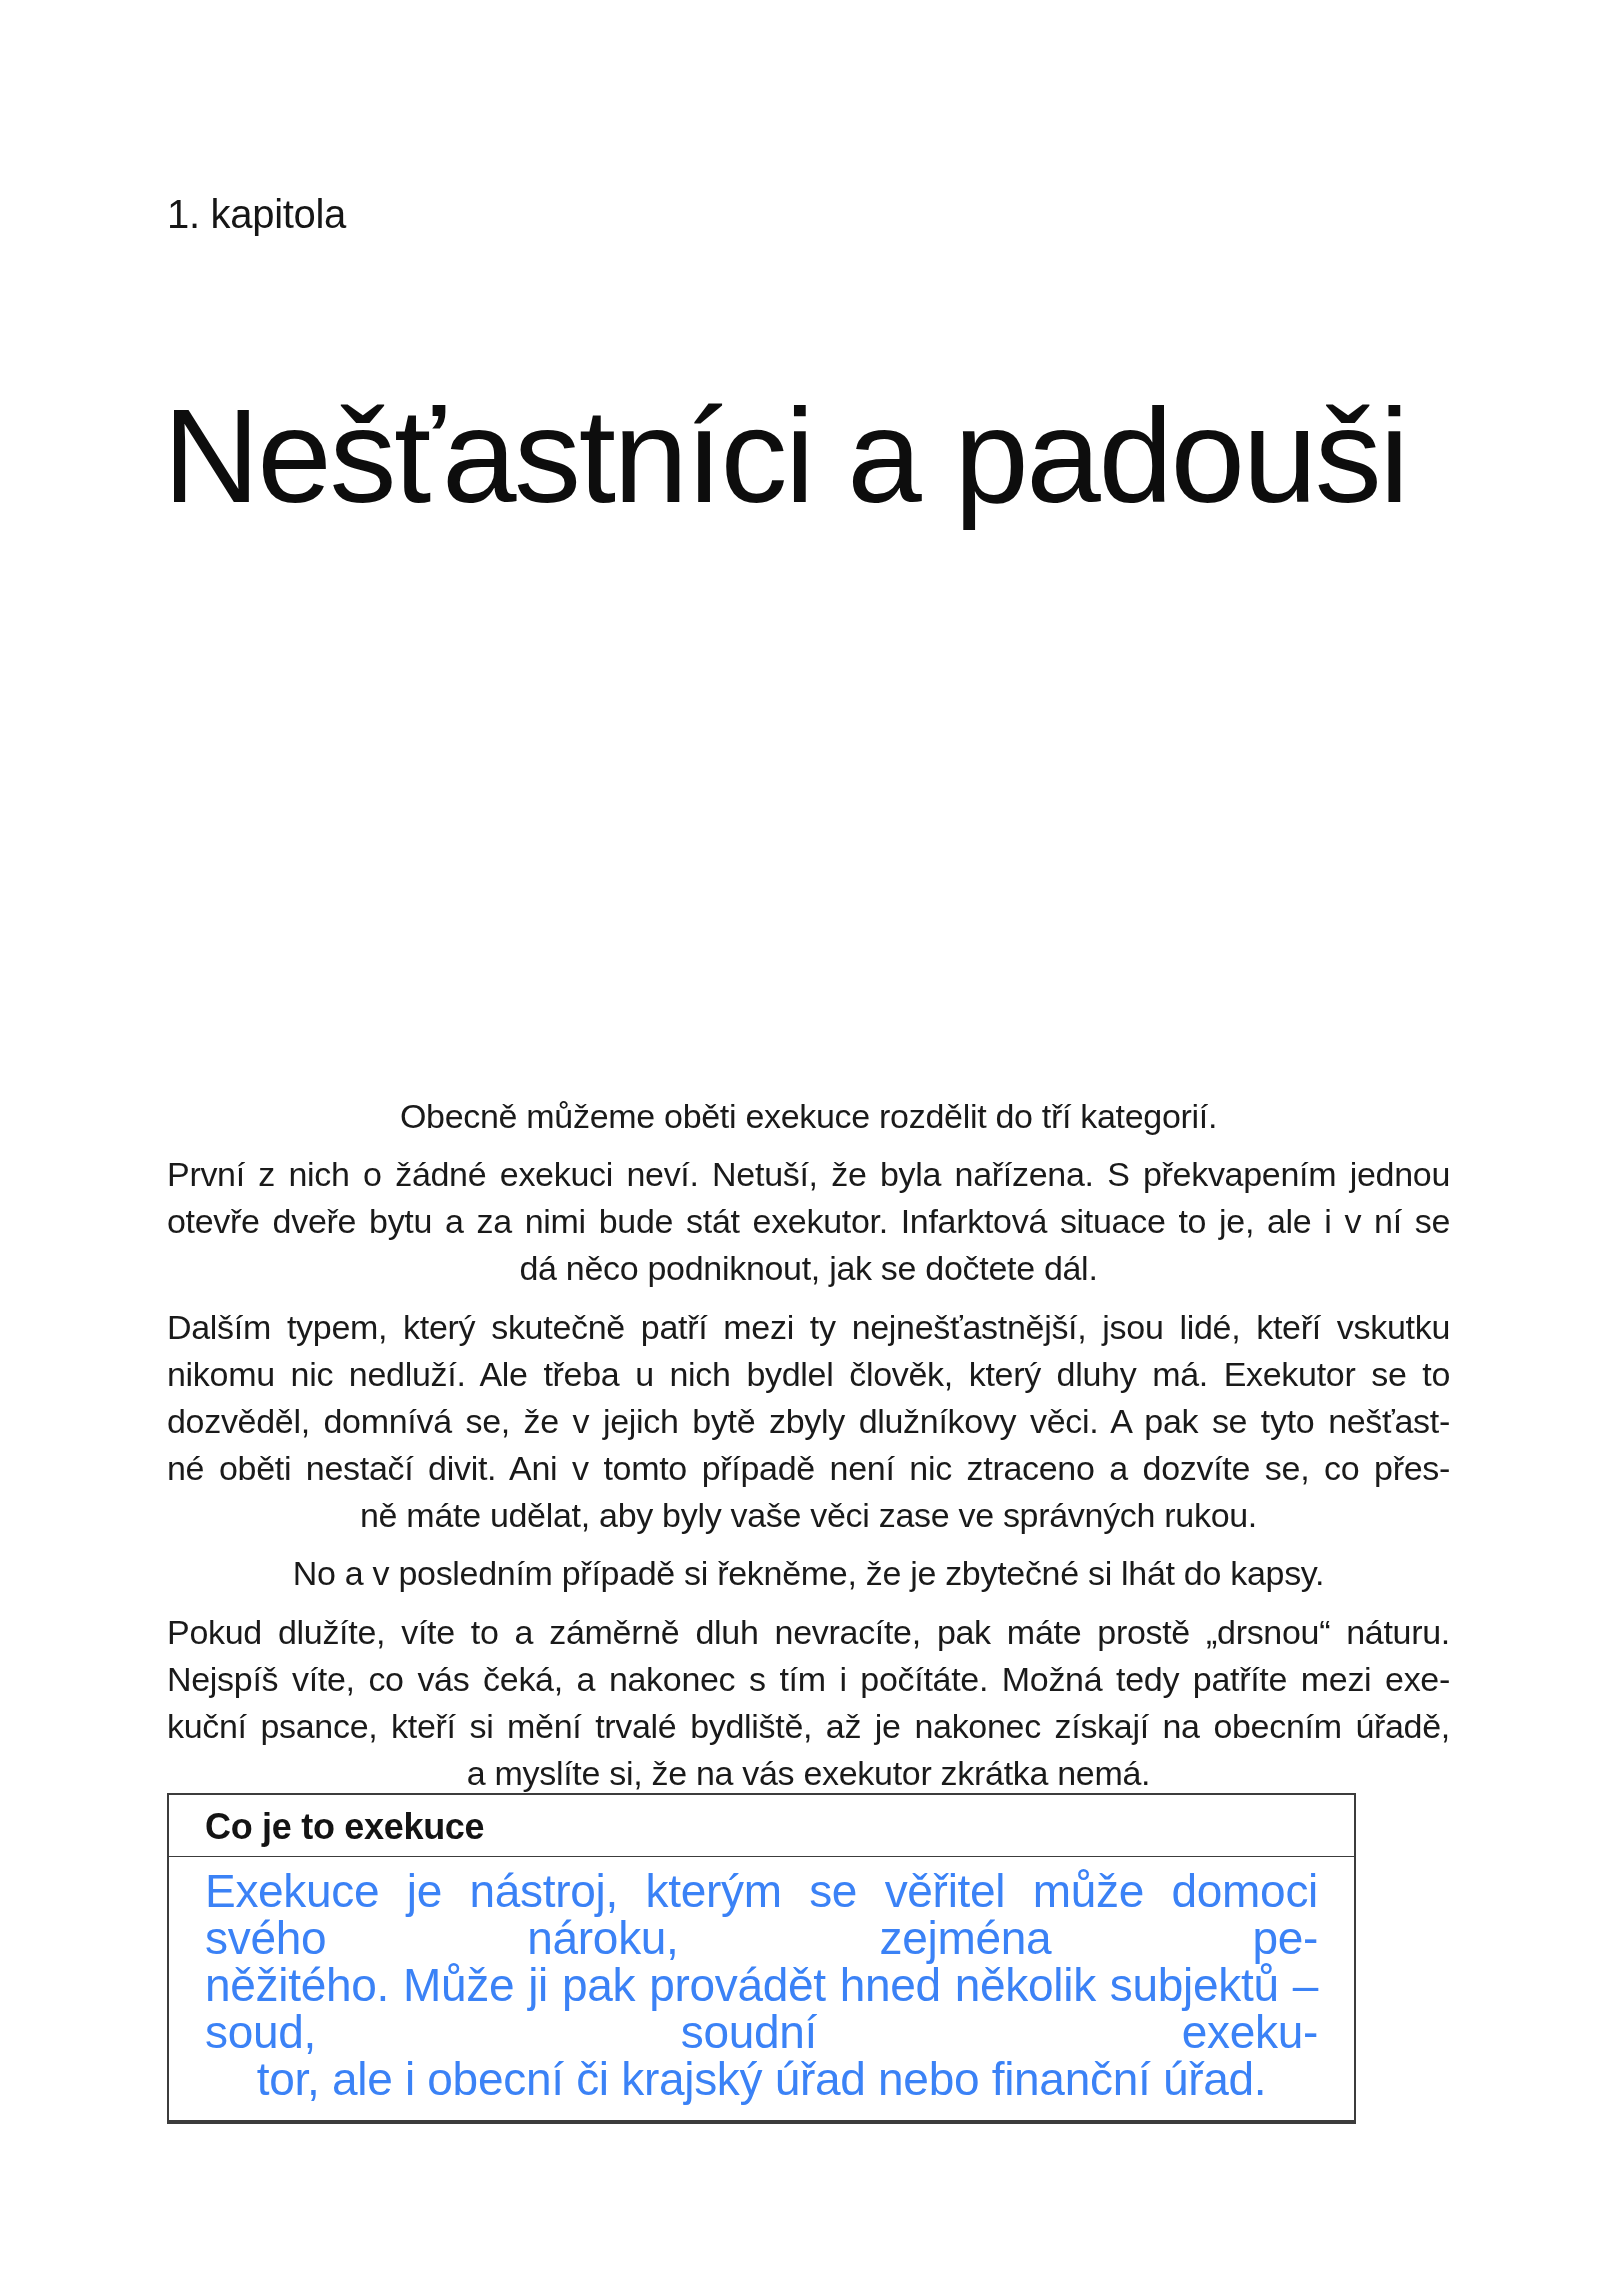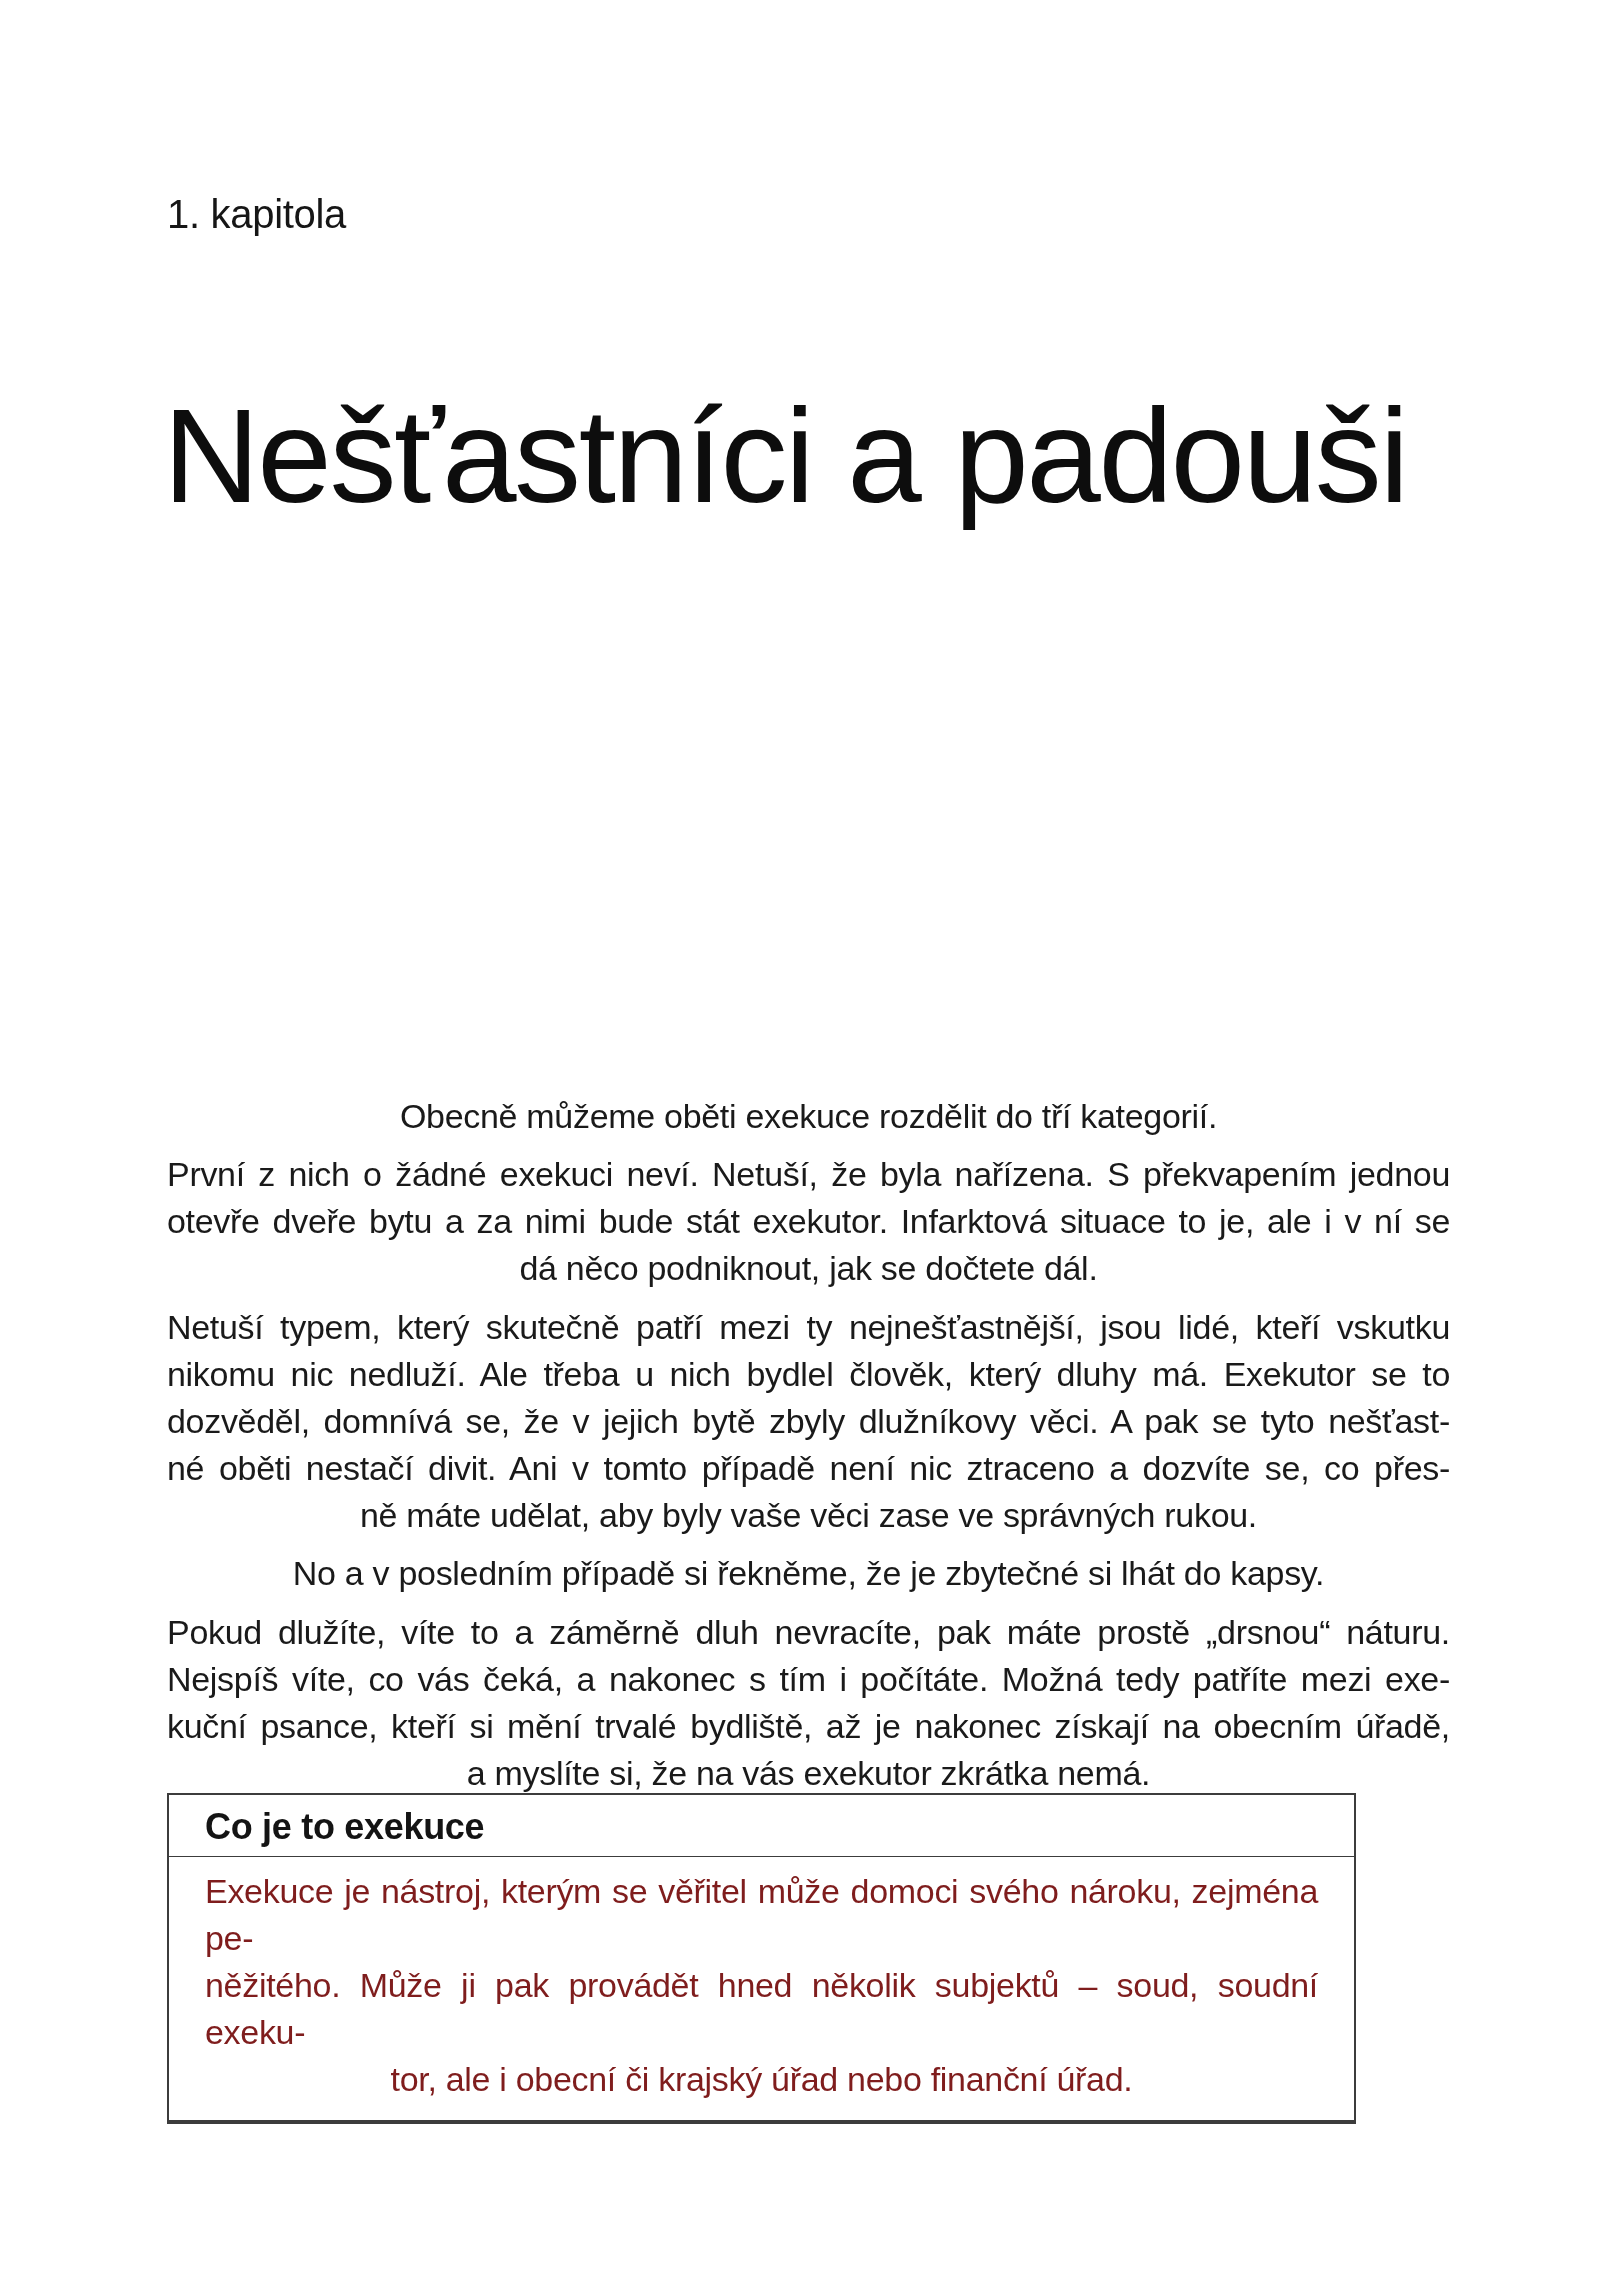--- a/index.html
+++ b/index.html
@@ -82,24 +82,24 @@
   .infobox-header {
     padding: 11.4px 36px 7.6px 36px;
     border-bottom: 1.9px solid #3c3c3c;
     font-size: 36px;
     font-weight: 700;
     letter-spacing: -0.3px;
     color: #141414;
   }
   .infobox-body {
     padding: 11.4px 36px 17px 36px;
-    font-size: 34px;
+    font-size: 46px;
     line-height: 47px;
     letter-spacing: -0.3px;
-    color: #7f1d1d;
+    color: #3b82f6;
   }
 </style>
 </head>
 <body>
 
 <div class="page">
 
   <div class="chapter-label">1. kapitola</div>
 
   <h1 class="chapter-title">Nešťastníci a padouši</h1>
@@ -111,21 +111,21 @@
       <span class="line last">Obecně můžeme oběti exekuce rozdělit do tří kategorií.</span>
     </div>
 
     <div class="paragraph">
       <span class="line j">První z nich o žádné exekuci neví. Netuší, že byla nařízena. S překvapením jednou</span>
       <span class="line j">otevře dveře bytu a za nimi bude stát exekutor. Infarktová situace to je, ale i v ní se</span>
       <span class="line last">dá něco podniknout, jak se dočtete dál.</span>
     </div>
 
     <div class="paragraph">
-      <span class="line j">Netuší typem, který skutečně patří mezi ty nejnešťastnější, jsou lidé, kteří vskutku</span>
+      <span class="line j">Dalším typem, který skutečně patří mezi ty nejnešťastnější, jsou lidé, kteří vskutku</span>
       <span class="line j">nikomu nic nedluží. Ale třeba u nich bydlel člověk, který dluhy má. Exekutor se to</span>
       <span class="line j">dozvěděl, domnívá se, že v jejich bytě zbyly dlužníkovy věci. A pak se tyto nešťast-</span>
       <span class="line j">né oběti nestačí divit. Ani v tomto případě není nic ztraceno a dozvíte se, co přes-</span>
       <span class="line last">ně máte udělat, aby byly vaše věci zase ve správných rukou.</span>
     </div>
 
     <div class="paragraph">
       <span class="line last">No a v posledním případě si řekněme, že je zbytečné si lhát do kapsy.</span>
     </div>
 

